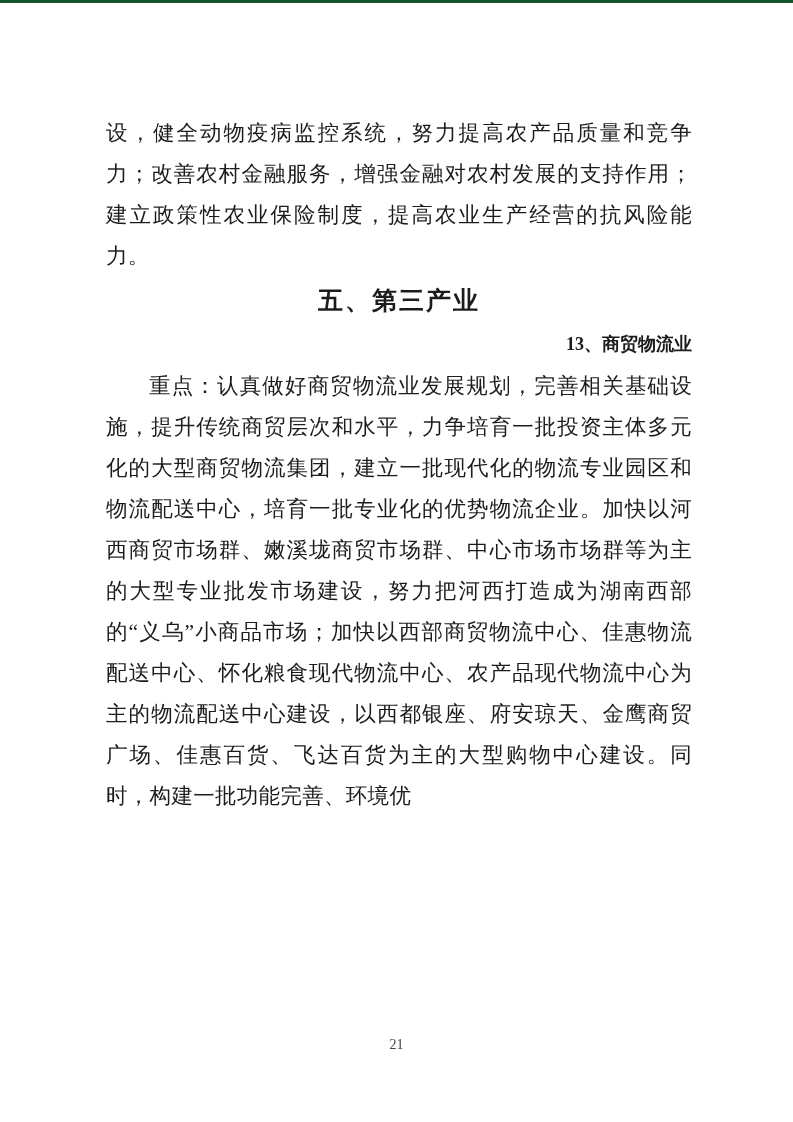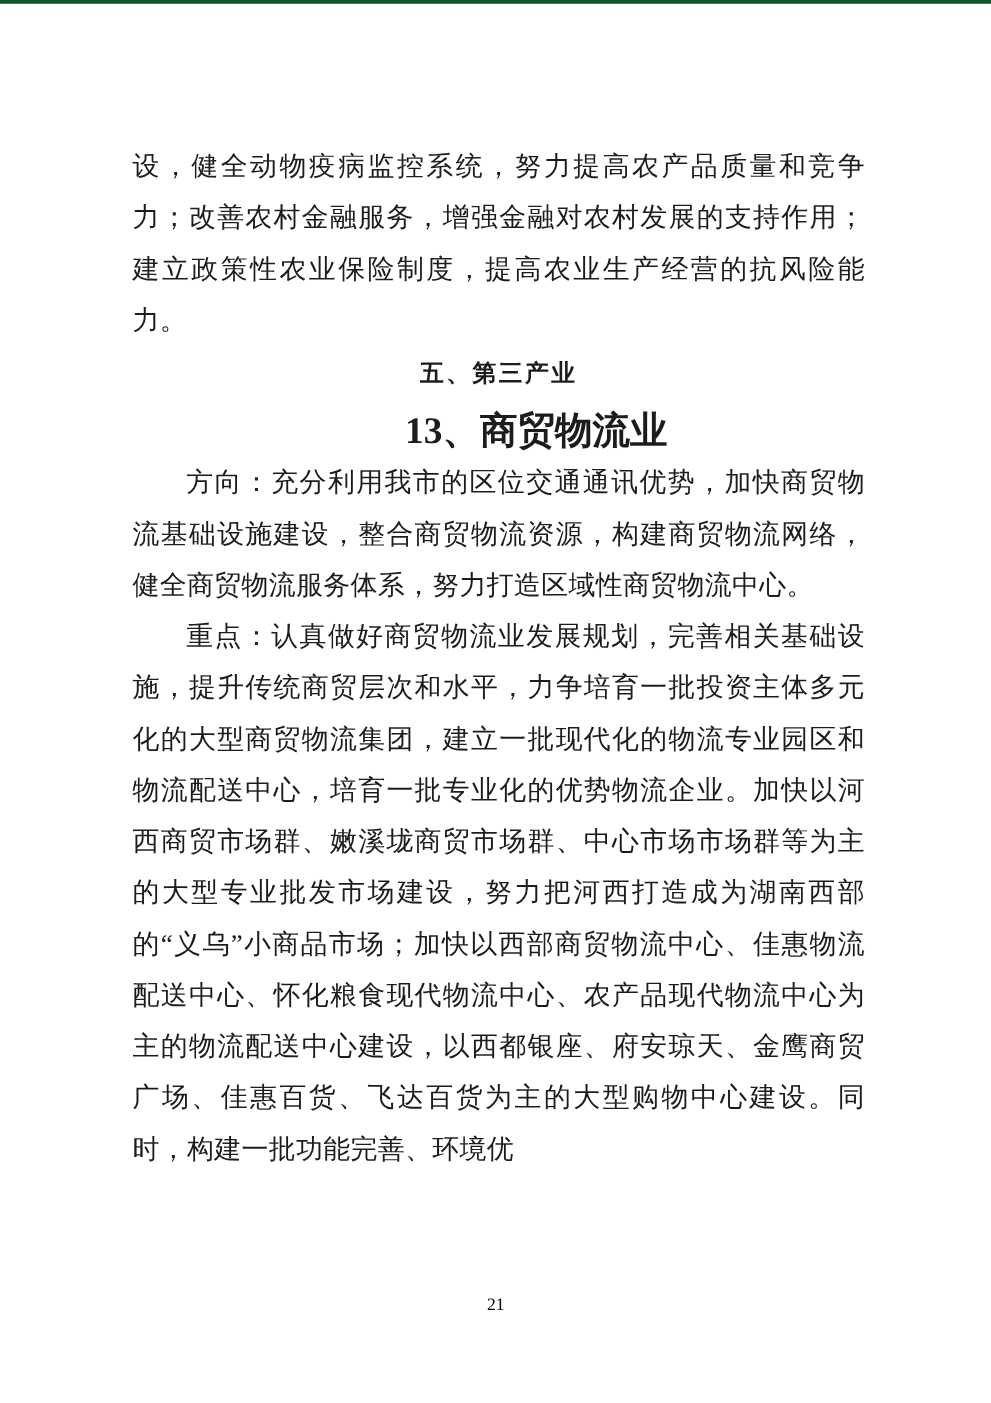--- a/index.html
+++ b/index.html
@@ -30,51 +30,50 @@
     line-height: 41px;
     text-align: justify;
     text-indent: 2em;
     letter-spacing: 0.3px;
   }
   .para.no-indent {
     text-indent: 0;
   }
   .h-center {
     margin: 0;
-    font-size: 19px;
+    font-size: 25px;
     line-height: 46px;
     font-weight: 700;
     text-align: center;
     font-family: "Liberation Sans", "DejaVu Sans", sans-serif;
     letter-spacing: 2px;
   }
   .h-sub {
     margin: 0;
-    font-size: 30px;
+    font-size: 18px;
     line-height: 43px;
     font-weight: 700;
     text-indent: 2em;
-    text-align: center;
+    text-align: right;
   }
   .page-number {
     position: absolute;
     left: 0;
     top: 1033px;
     width: 100%;
     text-align: center;
     font-size: 14px;
     line-height: 18px;
-    color: #000000;
+    color: #404040;
   }
 </style>
 </head>
 <body>
 
 <div class="page">
   <div class="content">
     <p class="para no-indent">设，健全动物疫病监控系统，努力提高农产品质量和竞争力；改善农村金融服务，增强金融对农村发展的支持作用；建立政策性农业保险制度，提高农业生产经营的抗风险能力。</p>
     <h1 class="h-center">五、第三产业</h1>
     <h2 class="h-sub">13、商贸物流业</h2>
-    <p class="para">方向：充分利用我市的区位交通通讯优势，加快商贸物流基础设施建设，整合商贸物流资源，构建商贸物流网络，健全商贸物流服务体系，努力打造区域性商贸物流中心。</p>
     <p class="para">重点：认真做好商贸物流业发展规划，完善相关基础设施，提升传统商贸层次和水平，力争培育一批投资主体多元化的大型商贸物流集团，建立一批现代化的物流专业园区和物流配送中心，培育一批专业化的优势物流企业。加快以河西商贸市场群、嫩溪垅商贸市场群、中心市场市场群等为主的大型专业批发市场建设，努力把河西打造成为湖南西部的“义乌”小商品市场；加快以西部商贸物流中心、佳惠物流配送中心、怀化粮食现代物流中心、农产品现代物流中心为主的物流配送中心建设，以西都银座、府安琼天、金鹰商贸广场、佳惠百货、飞达百货为主的大型购物中心建设。同时，构建一批功能完善、环境优</p>
   </div>
   <div class="page-number">21</div>
 </div>
 
 </body></html>

